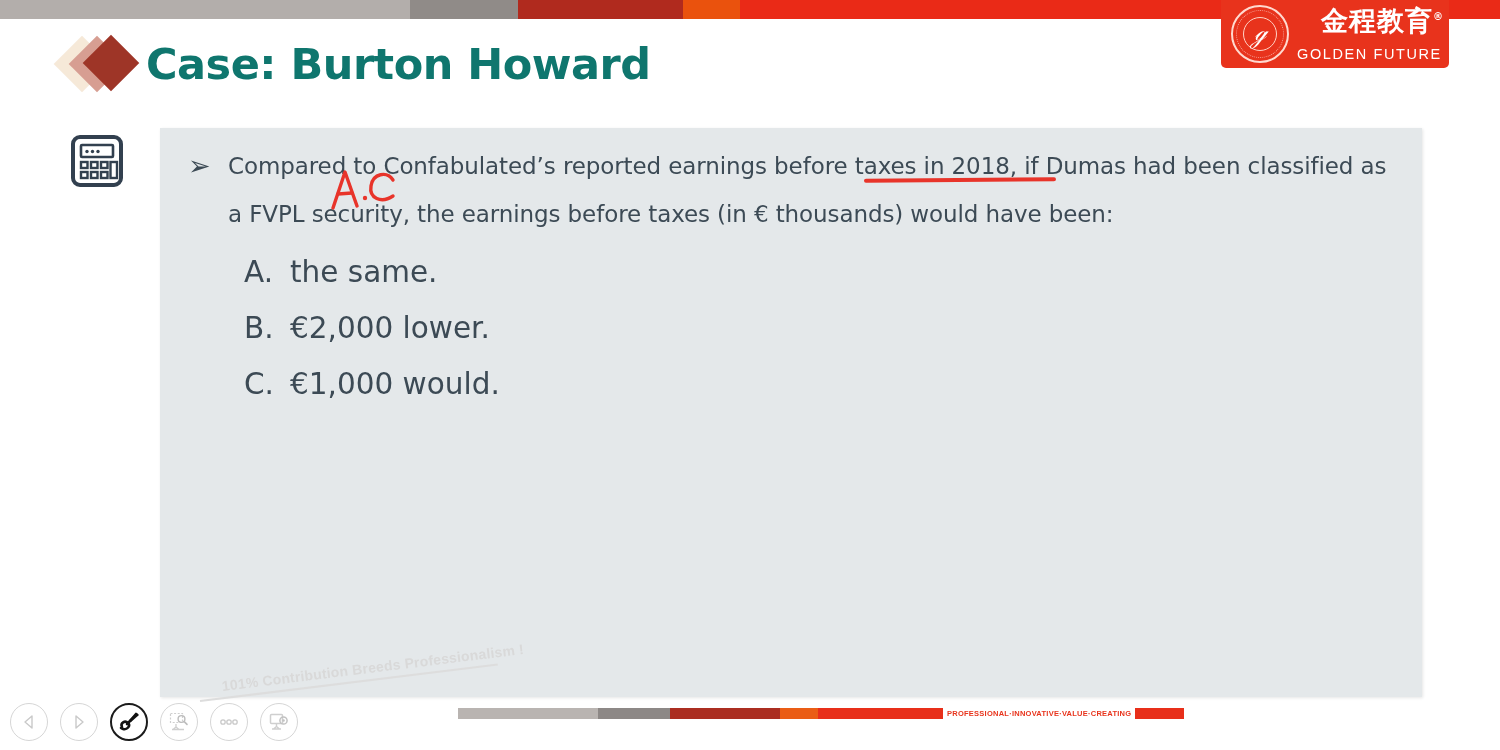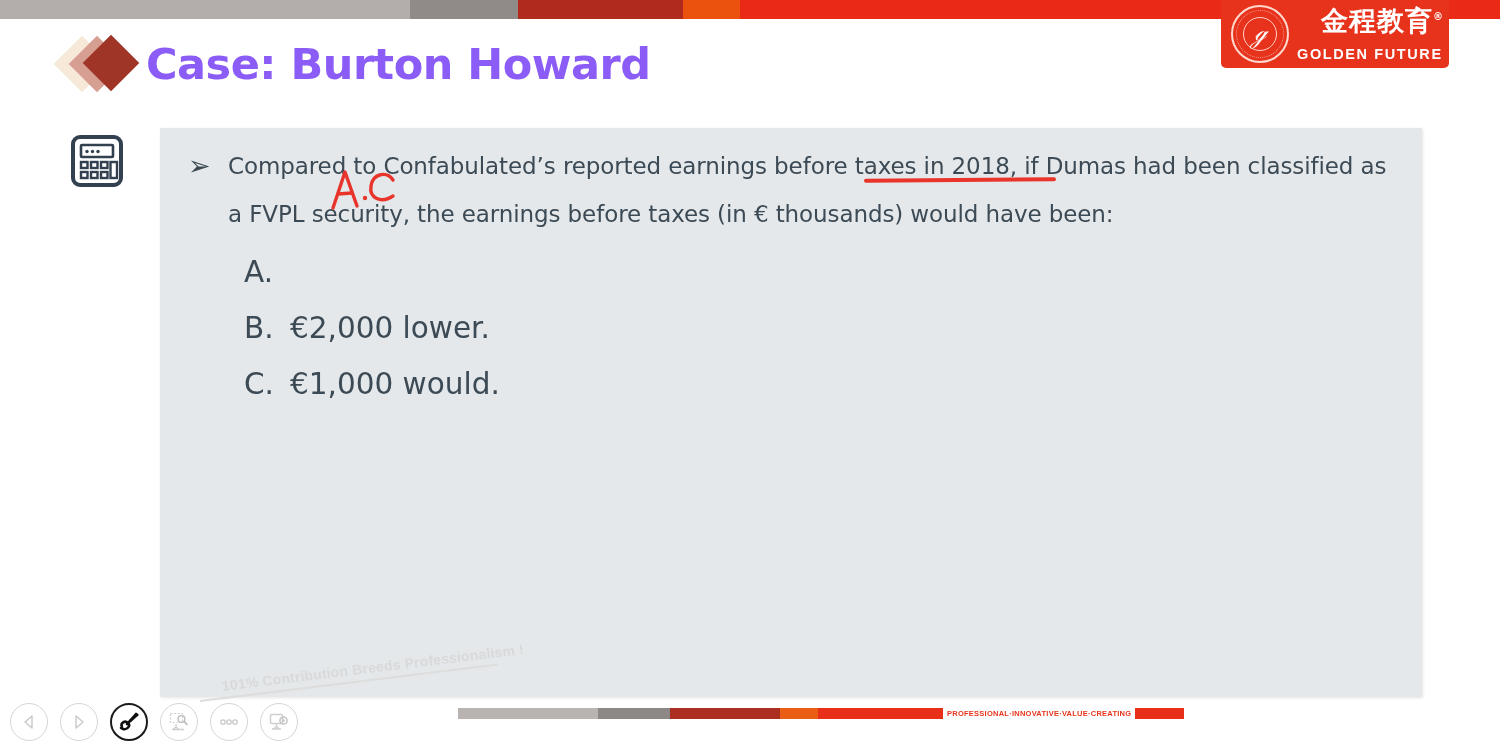--- a/index.html
+++ b/index.html
@@ -89,21 +89,21 @@
     white-space: nowrap;
     margin-left: 24px;
   }
   .logo-cn .reg {
     font-size: 10px;
     vertical-align: super;
   }
   .logo-en {
     font-family: "Liberation Sans", sans-serif;
     font-size: 14.5px;
-    font-weight: bold;
+    font-weight: normal;
     letter-spacing: 1.6px;
     margin-top: 13px;
     white-space: nowrap;
   }
 
   
   .title-row {
     position: absolute;
     left: 62px; top: 33px;
     display: flex;
@@ -119,21 +119,21 @@
     width: 40px; height: 40px;
     transform: rotate(45deg);
   }
   .dmd1 { left: 0px;  top: 11px; background: #f6e9d8; }
   .dmd2 { left: 15px; top: 11px; background: #d79e92; }
   .dmd3 { left: 29px; top: 10px; background: #9e3527; }
   .slide-title {
     font-family: "DejaVu Sans", sans-serif;
     font-size: 43px;
     font-weight: bold;
-    color: #8b5cf6;
+    color: #0f766e;
     letter-spacing: -0.5px;
     white-space: nowrap;
     margin-left: 2px;
   }
 
   
   .calc-icon {
     position: absolute;
     left: 70px; top: 134px;
     width: 54px; height: 54px;
@@ -340,20 +340,21 @@
 
 <div class="content-panel">
   <div class="question-block">
     <div class="q-row">
       <div class="q-bullet">➢</div>
       <div class="q-text">Compared to Confabulated’s reported earnings before taxes in 2018, if Dumas had been classified as a FVPL security, the earnings before taxes (in € thousands) would have been:</div>
     </div>
     <div class="options">
       <div class="option">
         <div class="opt-letter">A.</div>
+        <div class="opt-text">the same.</div>
       </div>
       <div class="option">
         <div class="opt-letter">B.</div>
         <div class="opt-text">€2,000 lower.</div>
       </div>
       <div class="option">
         <div class="opt-letter">C.</div>
         <div class="opt-text">€1,000 would.</div>
       </div>
     </div>

